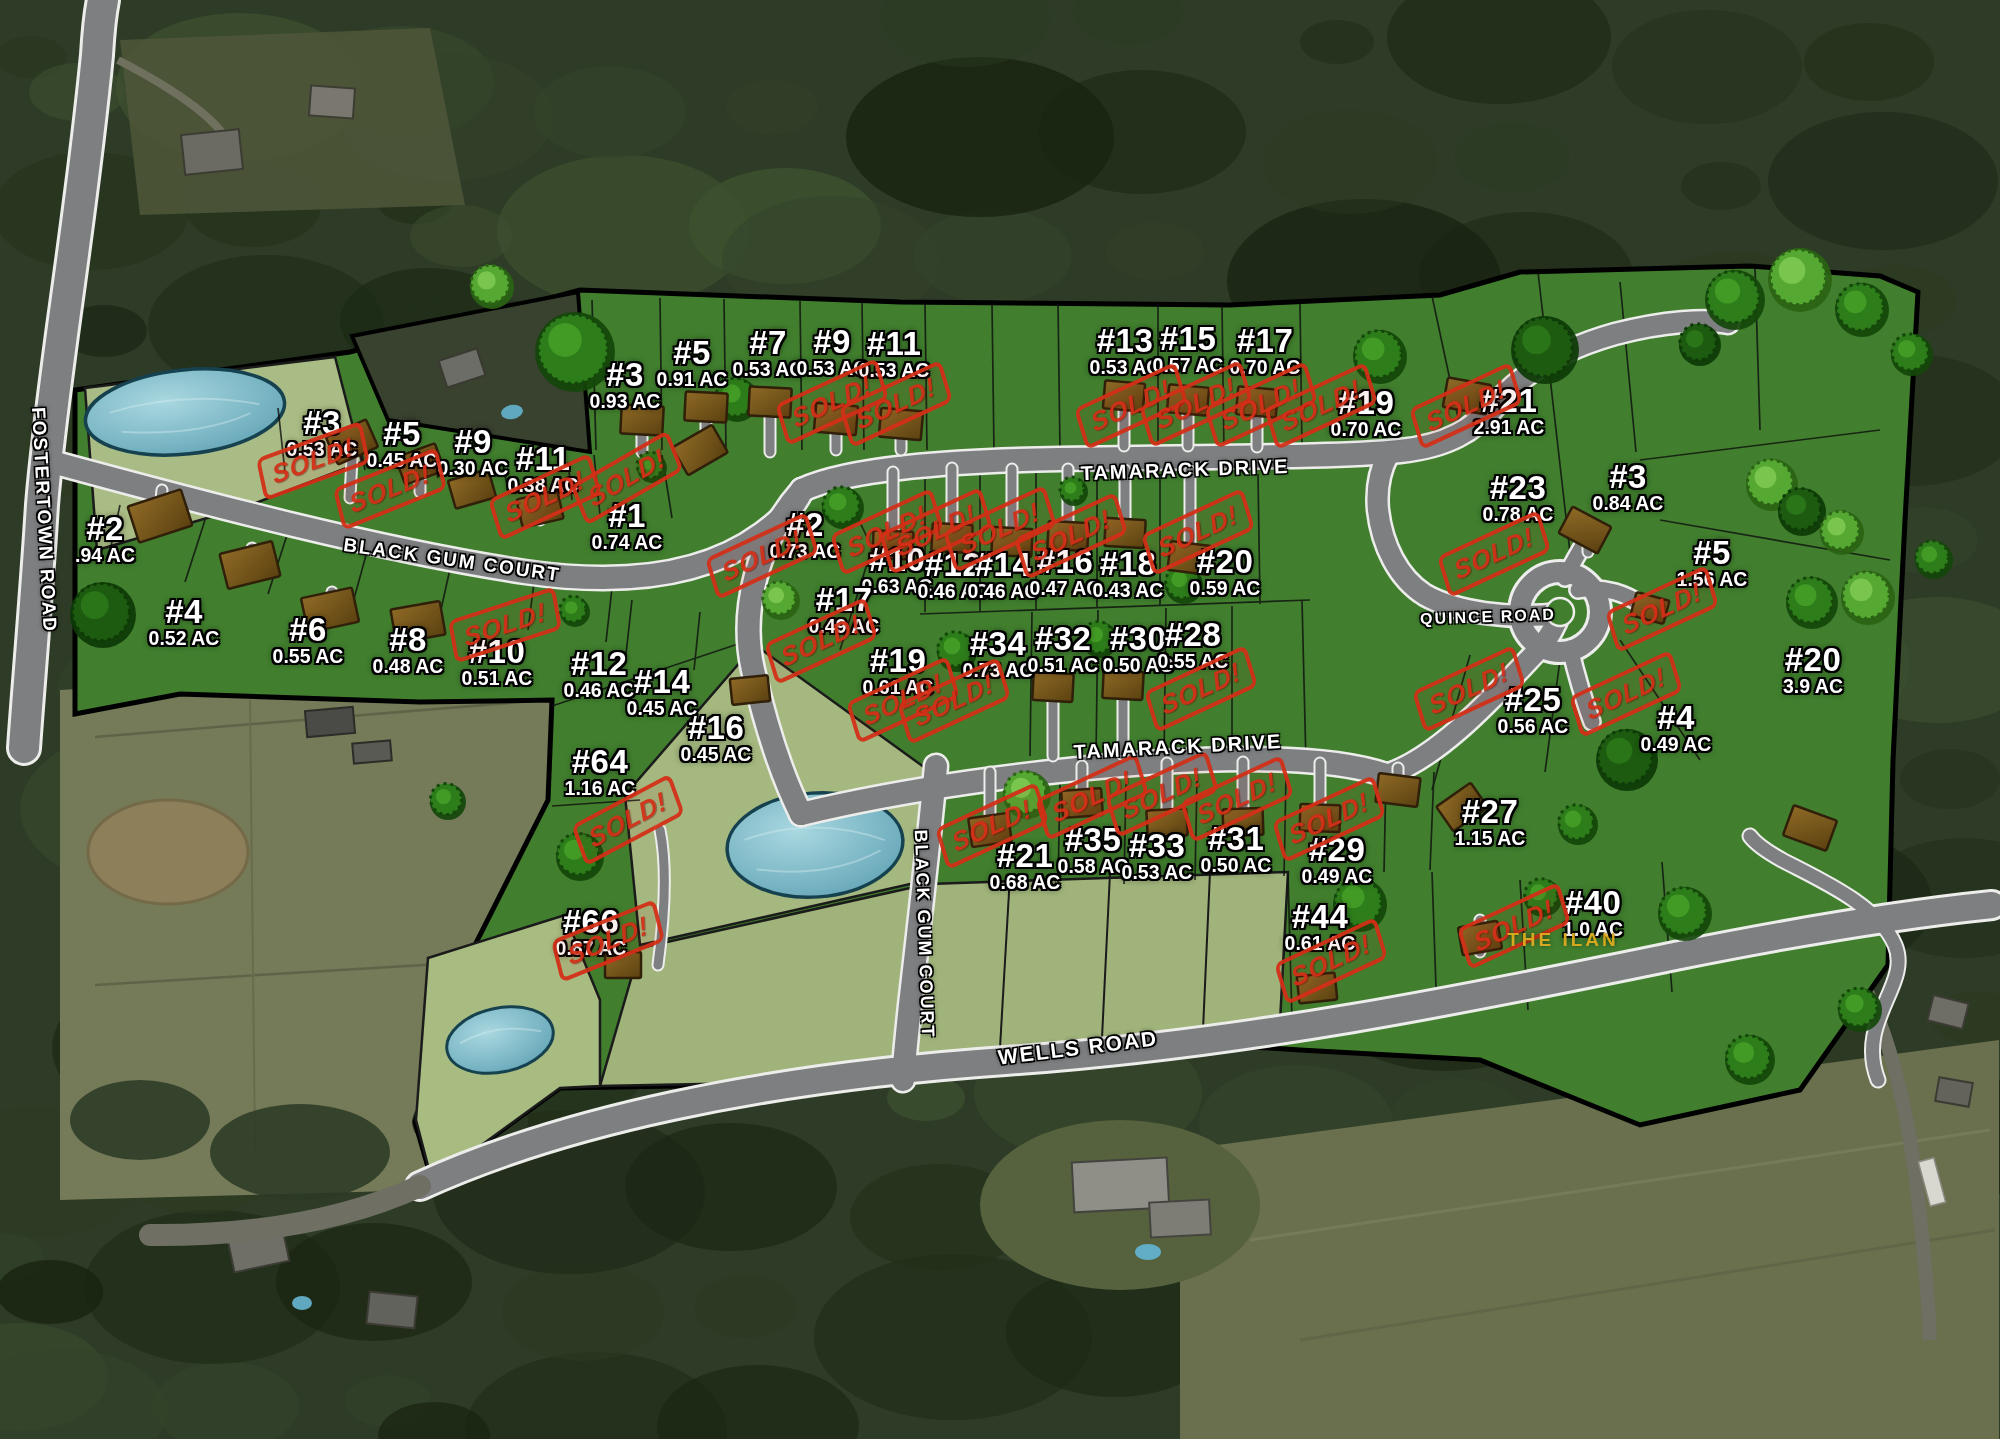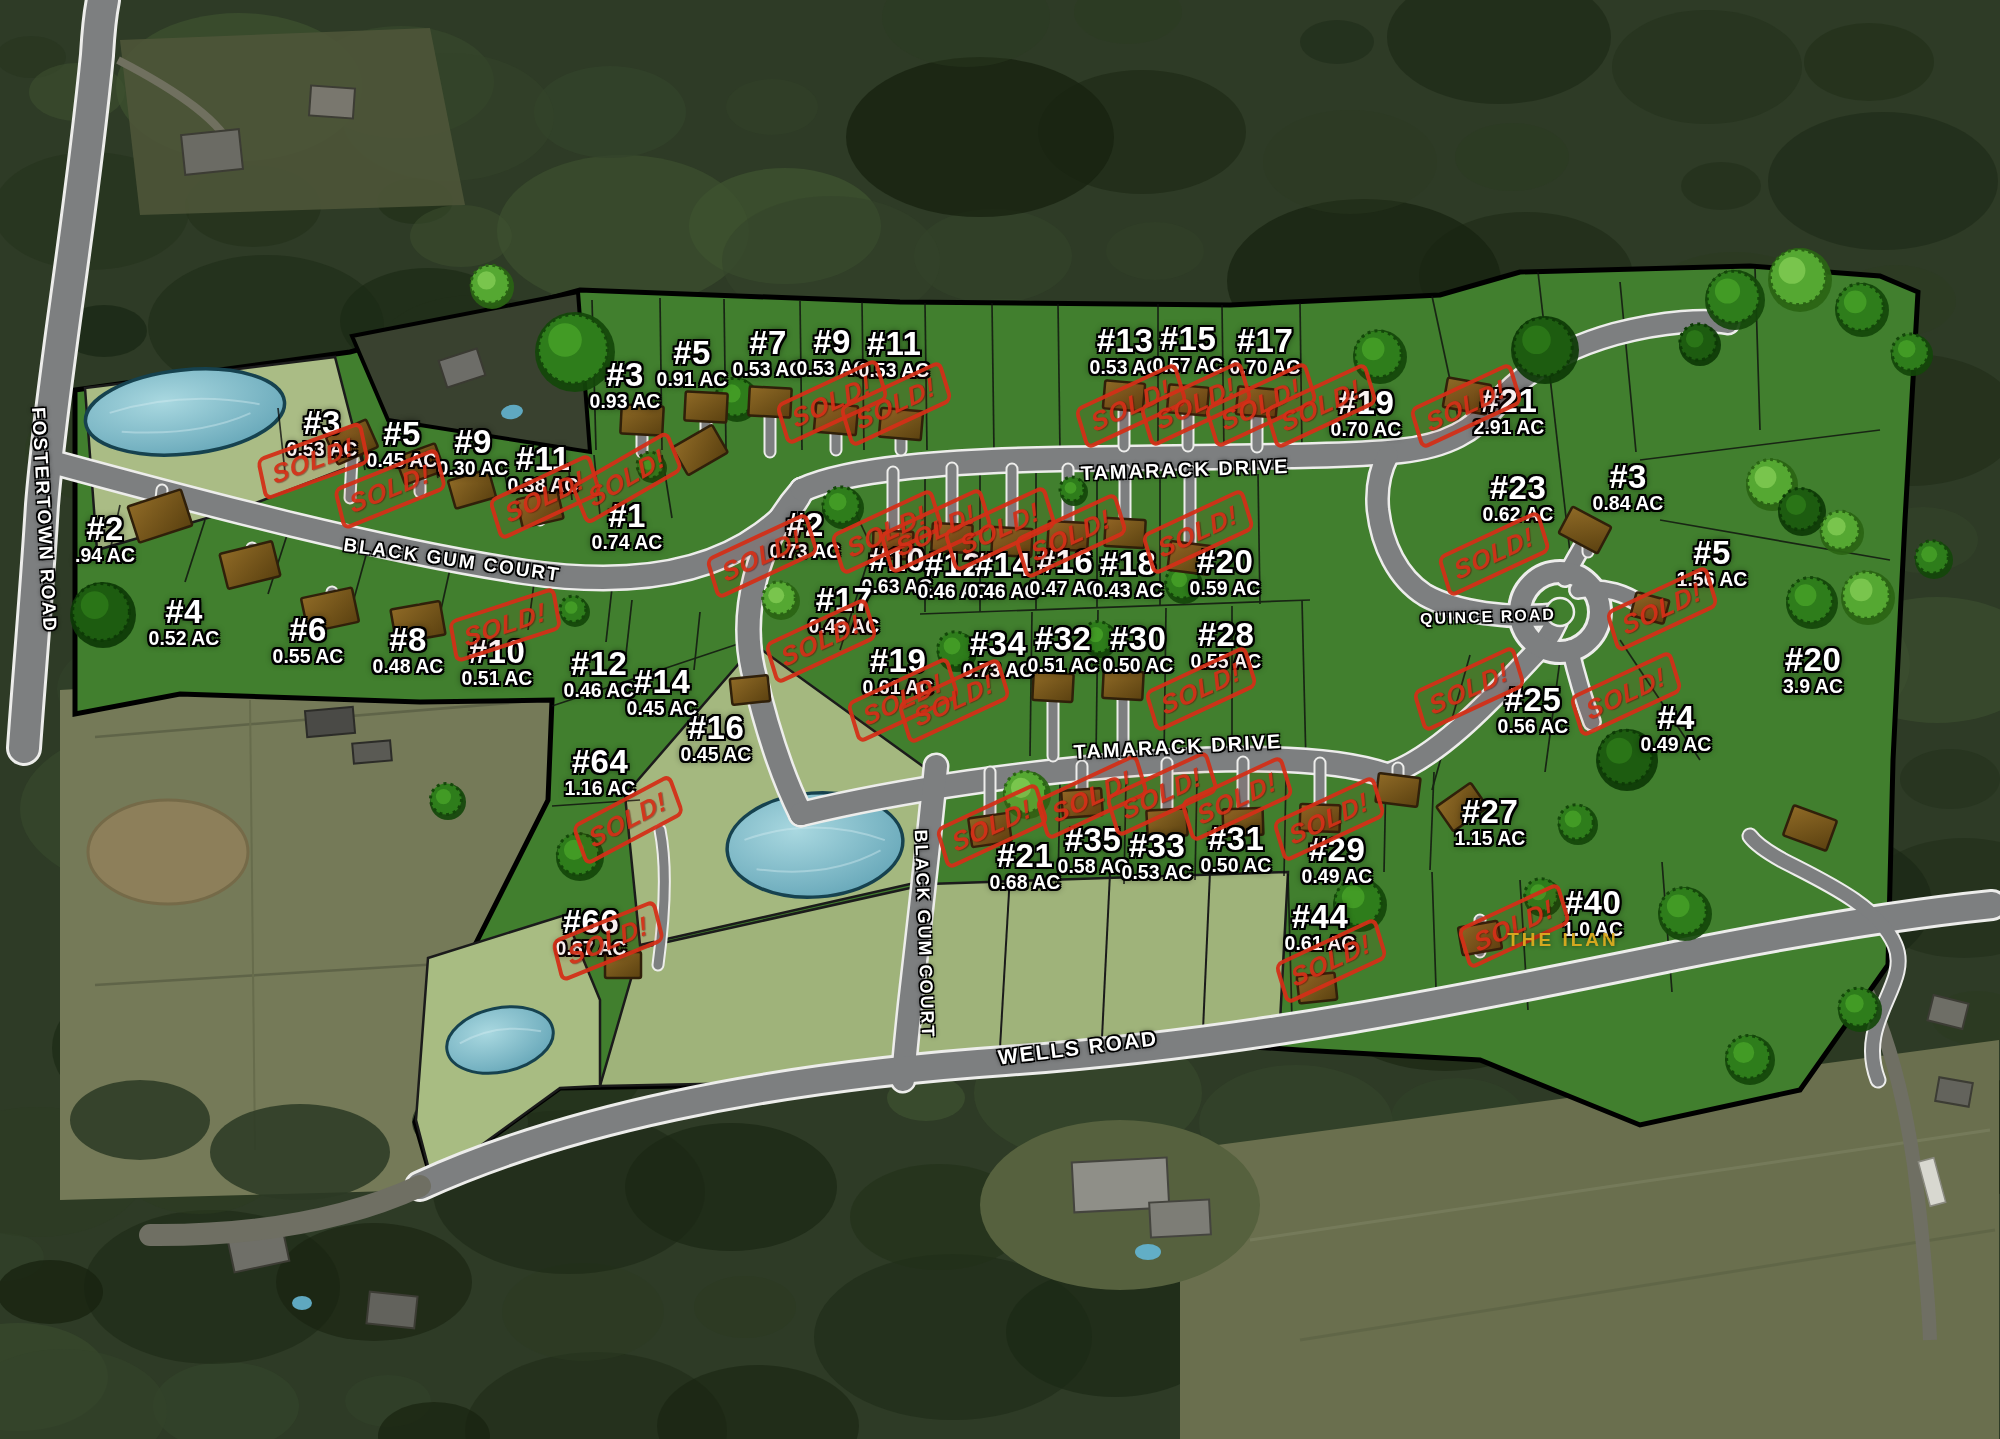--- a/index.html
+++ b/index.html
@@ -754,21 +754,21 @@
         <span class="lot-acres">0.73 AC</span>
       </div>
       <div class="lot-label" style="left: 1063px; top: 649px; transform: translate(-50%, -50%);">
         <span class="lot-num">#32</span>
         <span class="lot-acres">0.51 AC</span>
       </div>
       <div class="lot-label" style="left: 1138px; top: 649px; transform: translate(-50%, -50%);">
         <span class="lot-num">#30</span>
         <span class="lot-acres">0.50 AC</span>
       </div>
-      <div class="lot-label" style="left: 1193px; top: 645px; transform: translate(-50%, -50%); margin-left: 33px;">
+      <div class="lot-label" style="left: 1193px; top: 645px; transform: translate(-50%, -50%);">
         <span class="lot-num">#28</span>
         <span class="lot-acres">0.55 AC</span>
       </div>
       <div class="lot-label" style="left: 1025px; top: 866px; transform: translate(-50%, -50%);">
         <span class="lot-num">#21</span>
         <span class="lot-acres">0.68 AC</span>
       </div>
       <div class="lot-label" style="left: 1093px; top: 850px; transform: translate(-50%, -50%);">
         <span class="lot-num">#35</span>
         <span class="lot-acres">0.58 AC</span>
@@ -792,21 +792,21 @@
       <div class="lot-label" style="left: 1320px; top: 927px; transform: translate(-50%, -50%);">
         <span class="lot-num">#44</span>
         <span class="lot-acres">0.61 AC</span>
       </div>
       <div class="lot-label" style="left: 1593px; top: 913px; transform: translate(-50%, -50%);">
         <span class="lot-num">#40</span>
         <span class="lot-acres">1.0 AC</span>
       </div>
       <div class="lot-label" style="left: 1518px; top: 498px; transform: translate(-50%, -50%); text-align: center;">
         <span class="lot-num">#23</span>
-        <span class="lot-acres">0.62 AC</span>
+        <span class="lot-acres">0.78 AC</span>
       </div>
       <div class="lot-label" style="left: 1628px; top: 487px; transform: translate(-50%, -50%);">
         <span class="lot-num">#3</span>
         <span class="lot-acres">0.84 AC</span>
       </div>
       <div class="lot-label" style="left: 1712px; top: 563px; transform: translate(-50%, -50%);">
         <span class="lot-num">#5</span>
         <span class="lot-acres">1.56 AC</span>
       </div>
       <div class="lot-label" style="left: 1813px; top: 670px; transform: translate(-50%, -50%);">

